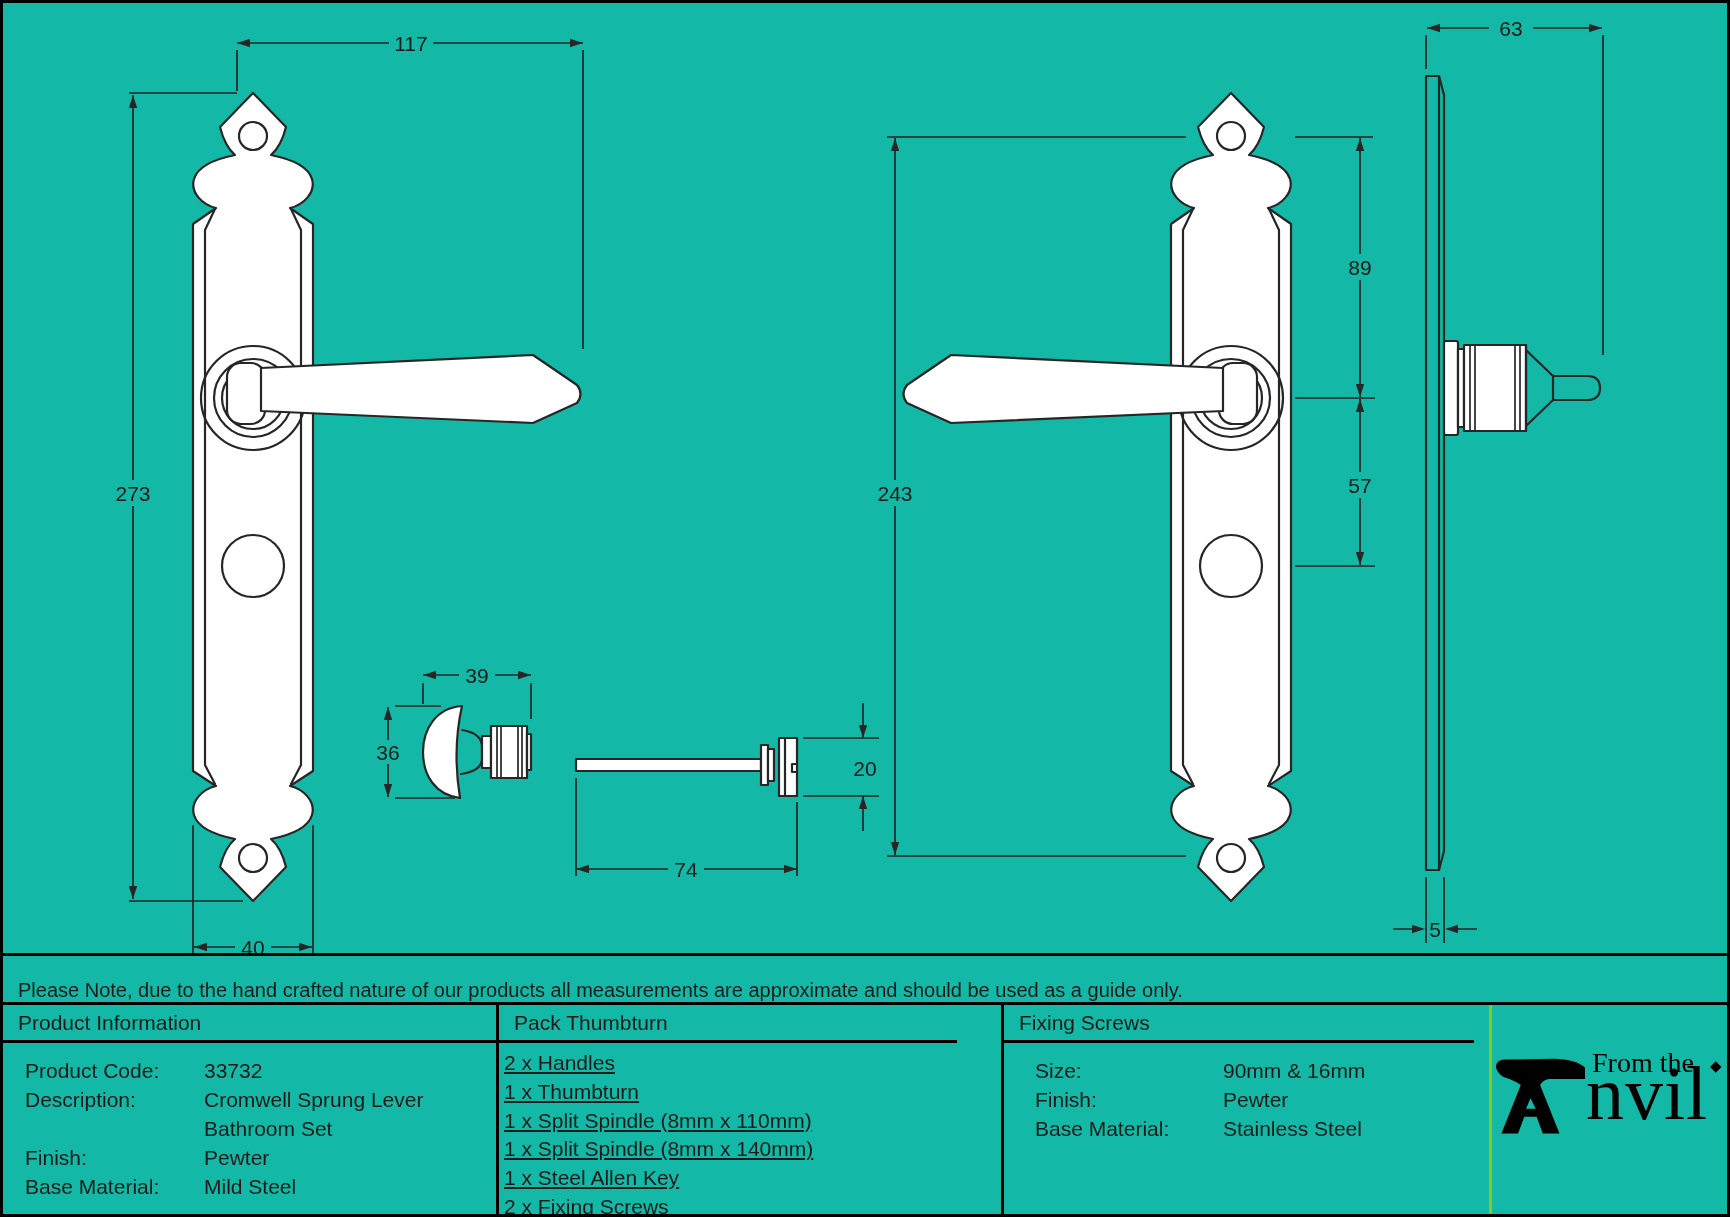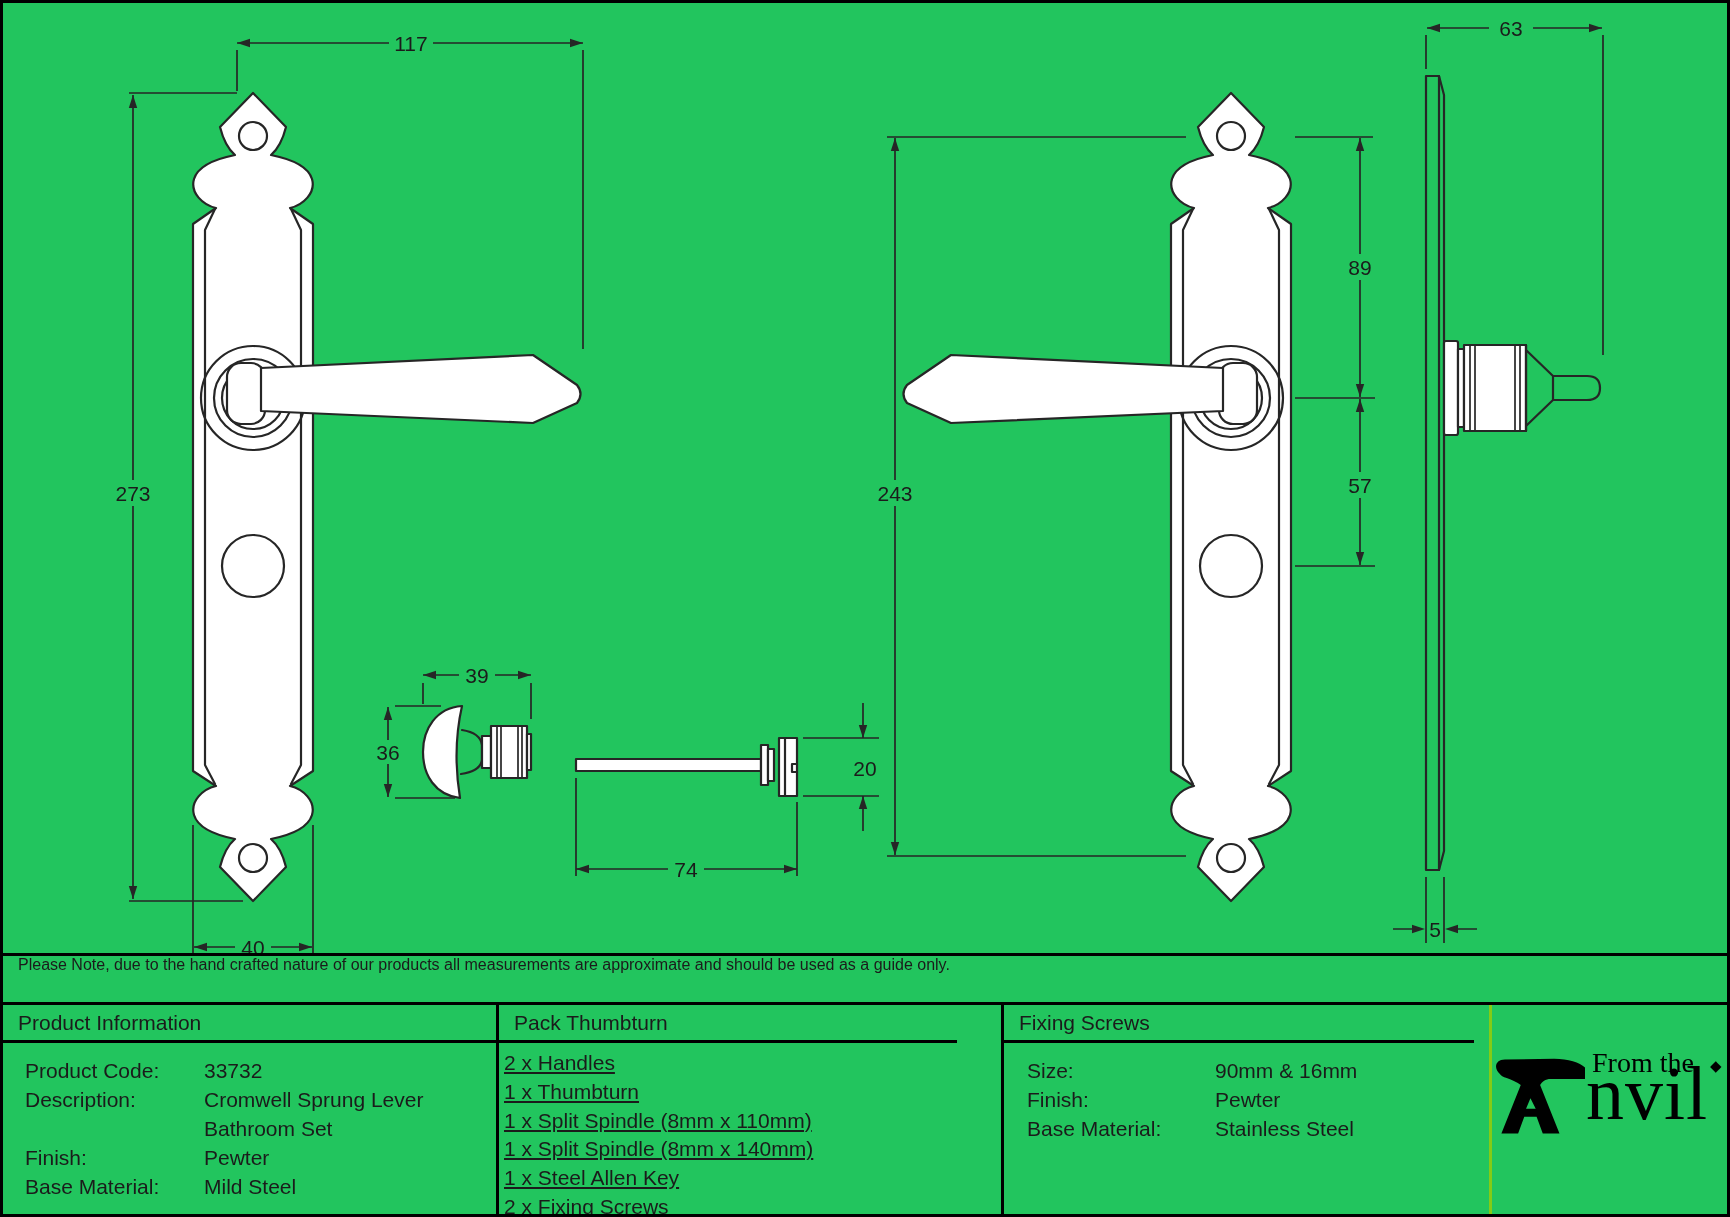--- a/index.html
+++ b/index.html
@@ -1,53 +1,53 @@
 <!DOCTYPE html>
 <html><head>
 <meta charset="utf-8">
 <style>
   html,body { margin:0; padding:0; background:#ffffff; }
   .page {
     position:relative;
     width:1730px; height:1217px;
-    background:#22c55e;
+    background:#14b8a6;
     border:3px solid #000;
     box-sizing:border-box;
     font-family:"Liberation Sans", sans-serif;
     color:#1b1b1b;
     overflow:hidden;
   }
   .drawing-svg { position:absolute; left:0; top:0; }
 
   
   .note-row {
     position:absolute; left:0; top:950px; width:1724px; height:52px;
     border-top:3px solid #000; border-bottom:3px solid #000;
-    display:flex; align-items:flex-start;
+    display:flex; align-items:flex-end;
     padding-left:15px; box-sizing:border-box;
-    font-size:16px;
+    font-size:20px;
   }
 
   
   .info-table { position:absolute; left:0; top:1002px; width:1724px; bottom:0; }
   .col { position:absolute; top:0; bottom:0; box-sizing:border-box; }
   .col-pi   { left:0;      width:493px; }
   .col-pc   { left:493px;  width:461px; border-left:3px solid #000; }
   .col-fs   { left:954px;  width:473px; border-left:3px solid #000;margin-left:44px; }
   .col-logo { left:1486px; right:0;     border-left:3px solid #84cc16; }
   .col-header {
     height:38px; border-bottom:3px solid #000;
     display:flex; align-items:center; padding-left:15px;
     font-size:21px; box-sizing:border-box;
   }
   .col-body { padding:13px 0 0 0; font-size:21px; }
   .kv-row { display:flex; line-height:29px;gap:41px; }
   .kv-row .k { width:138px; flex:none; }
   .col-pi  .kv-row { padding-left:22px; }
-  .col-fs  .kv-row { padding-left:23px; }
+  .col-fs  .kv-row { padding-left:31px; }
   .col-fs  .kv-row .k { width:147px; }
   .list-row { line-height:28.8px; padding-left:5px;text-decoration:underline; }
 
   
   .logo { position:relative; width:258px; height:150px; margin:28px auto 0 auto; color:#000; }
   .anvil-icon { position:absolute; left:0; top:16px; width:98px; height:88px; }
   .from-the { position:absolute; left:100px; top:14px; font-family:"Liberation Serif", serif; font-size:28px; white-space:nowrap; }
   .diamond  { position:absolute; left:218px; top:24px; font-size:15px; }
   .nvil     { position:absolute; left:94px;  top:22px; font-family:"Liberation Serif", serif; font-size:76px; line-height:1; letter-spacing:1px; }
   .reg      { position:absolute; left:238px; top:-2px; font-family:"Liberation Serif", serif; font-size:21px; }

